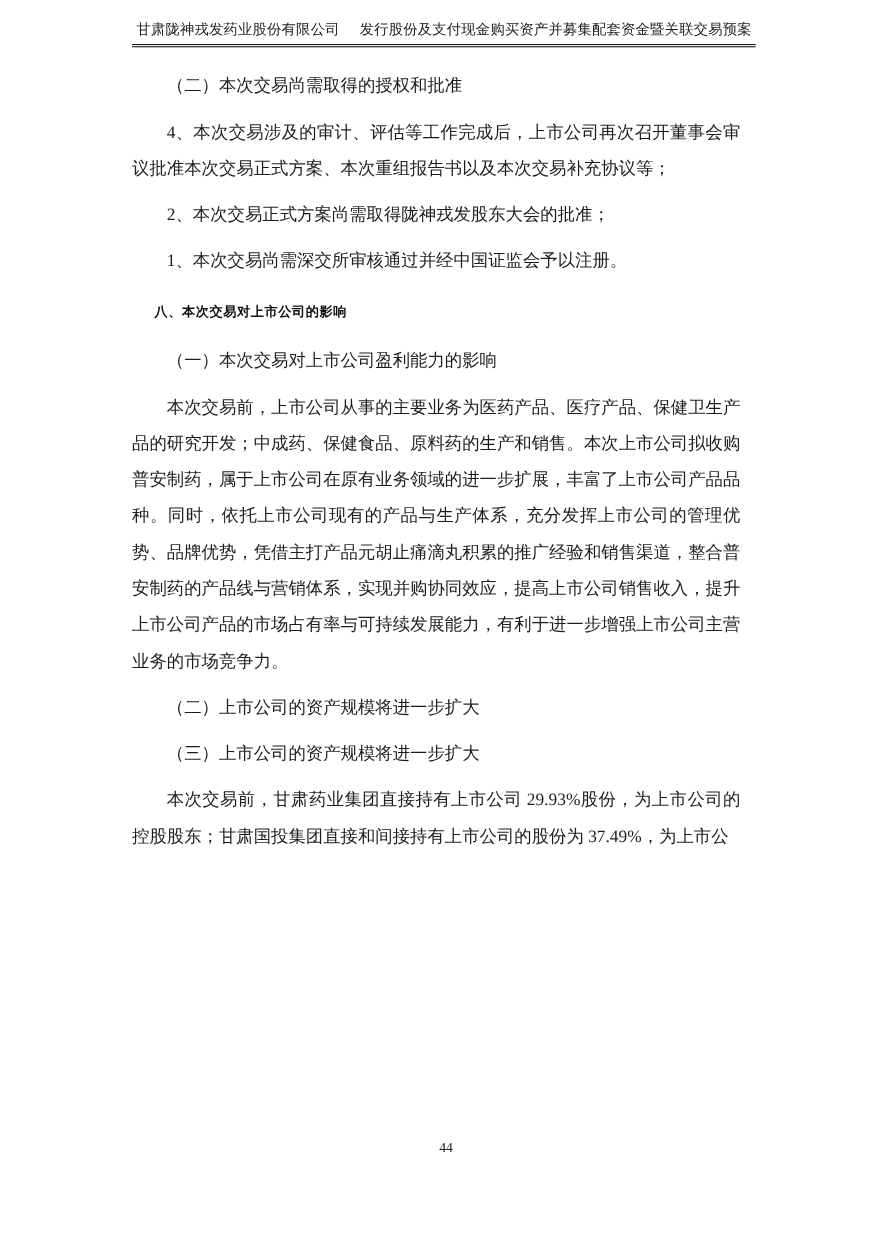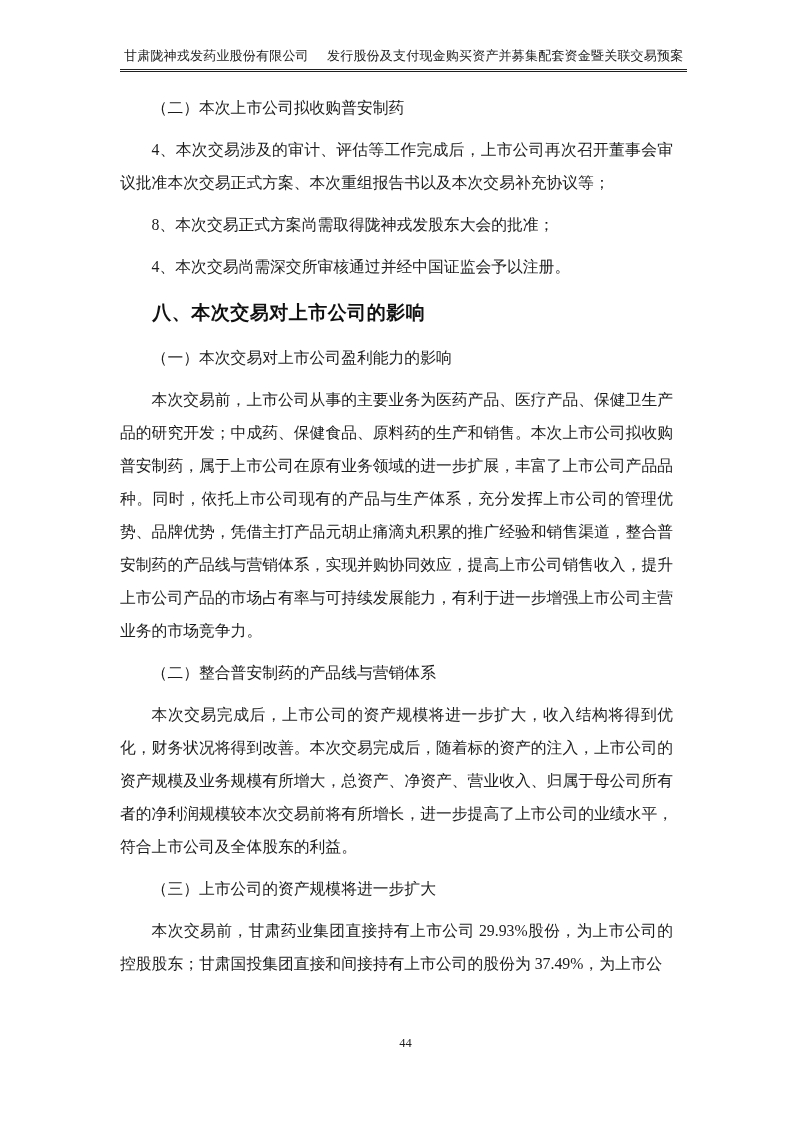--- a/index.html
+++ b/index.html
@@ -13,21 +13,21 @@
     height: 1122px;
     margin: 0 auto;
     background: #ffffff;
     box-sizing: border-box;
     padding: 0 120px;
     overflow: hidden;
     font-family: "Liberation Serif", "DejaVu Serif", serif;
     color: #1c1c1c;
   }
   .header {
-    padding-top: 46px;
+    padding-top: 18px;
     text-align: center;
   }
   .header-inner {
     display: inline-block;
     padding: 0 4px 5px 4px;
     border-bottom: 3.5px double #1f1f1f;
     font-size: 13px;
     line-height: 17px;
     white-space: nowrap;
     letter-spacing: 0.2px;
@@ -41,21 +41,21 @@
   p.para, h3.sub-heading {
     font-size: 15.8px;
     line-height: 33px;
     text-indent: 2em;
     text-align: justify;
     margin: 9px 0;
     font-weight: normal;
   }
   h2.chapter-heading {
     font-family: "Liberation Sans", "DejaVu Sans", sans-serif;
-    font-size: 19px;
+    font-size: 12px;
     font-weight: 700;
     line-height: 33px;
     text-indent: 1.7em;
     margin: 13px 0 12px 0;
     letter-spacing: 0.5px;
     color: #111111;
   }
   .footer {
     position: absolute;
     left: 18px;
@@ -72,38 +72,37 @@
 <div class="page">
 
   <div class="header">
     <span class="header-inner">
       <span>甘肃陇神戎发药业股份有限公司</span><span class="doc-title-part">发行股份及支付现金购买资产并募集配套资金暨关联交易预案</span>
     </span>
   </div>
 
   <div class="doc-body">
 
-    <h3 class="sub-heading">（二）本次上市公司拟收购普安制药</h3>
+    <h3 class="sub-heading">（二）本次交易尚需取得的授权和批准</h3>
 
     <p class="para">4、本次交易涉及的审计、评估等工作完成后，上市公司再次召开董事会审议批准本次交易正式方案、本次重组报告书以及本次交易补充协议等；</p>
 
 
-    <p class="para">8、本次交易正式方案尚需取得陇神戎发股东大会的批准；</p>
+    <p class="para">2、本次交易正式方案尚需取得陇神戎发股东大会的批准；</p>
 
-    <p class="para">4、本次交易尚需深交所审核通过并经中国证监会予以注册。</p>
+    <p class="para">1、本次交易尚需深交所审核通过并经中国证监会予以注册。</p>
 
     <h2 class="chapter-heading">八、本次交易对上市公司的影响</h2>
 
     <h3 class="sub-heading">（一）本次交易对上市公司盈利能力的影响</h3>
 
     <p class="para">本次交易前，上市公司从事的主要业务为医药产品、医疗产品、保健卫生产品的研究开发；中成药、保健食品、原料药的生产和销售。本次上市公司拟收购普安制药，属于上市公司在原有业务领域的进一步扩展，丰富了上市公司产品品种。同时，依托上市公司现有的产品与生产体系，充分发挥上市公司的管理优势、品牌优势，凭借主打产品元胡止痛滴丸积累的推广经验和销售渠道，整合普安制药的产品线与营销体系，实现并购协同效应，提高上市公司销售收入，提升上市公司产品的市场占有率与可持续发展能力，有利于进一步增强上市公司主营业务的市场竞争力。</p>
 
-    <h3 class="sub-heading">（二）整合普安制药的产品线与营销体系</h3>
+    <h3 class="sub-heading">（二）上市公司的资产规模将进一步扩大</h3>
 
-    <p class="para">本次交易完成后，上市公司的资产规模将进一步扩大，收入结构将得到优化，财务状况将得到改善。本次交易完成后，随着标的资产的注入，上市公司的资产规模及业务规模有所增大，总资产、净资产、营业收入、归属于母公司所有者的净利润规模较本次交易前将有所增长，进一步提高了上市公司的业绩水平，符合上市公司及全体股东的利益。</p>
 
     <h3 class="sub-heading">（三）上市公司的资产规模将进一步扩大</h3>
 
     <p class="para">本次交易前，甘肃药业集团直接持有上市公司 29.93%股份，为上市公司的控股股东；甘肃国投集团直接和间接持有上市公司的股份为 37.49%，为上市公</p>
 
   </div>
 
   <div class="footer">
     <span>44</span>
   </div>

